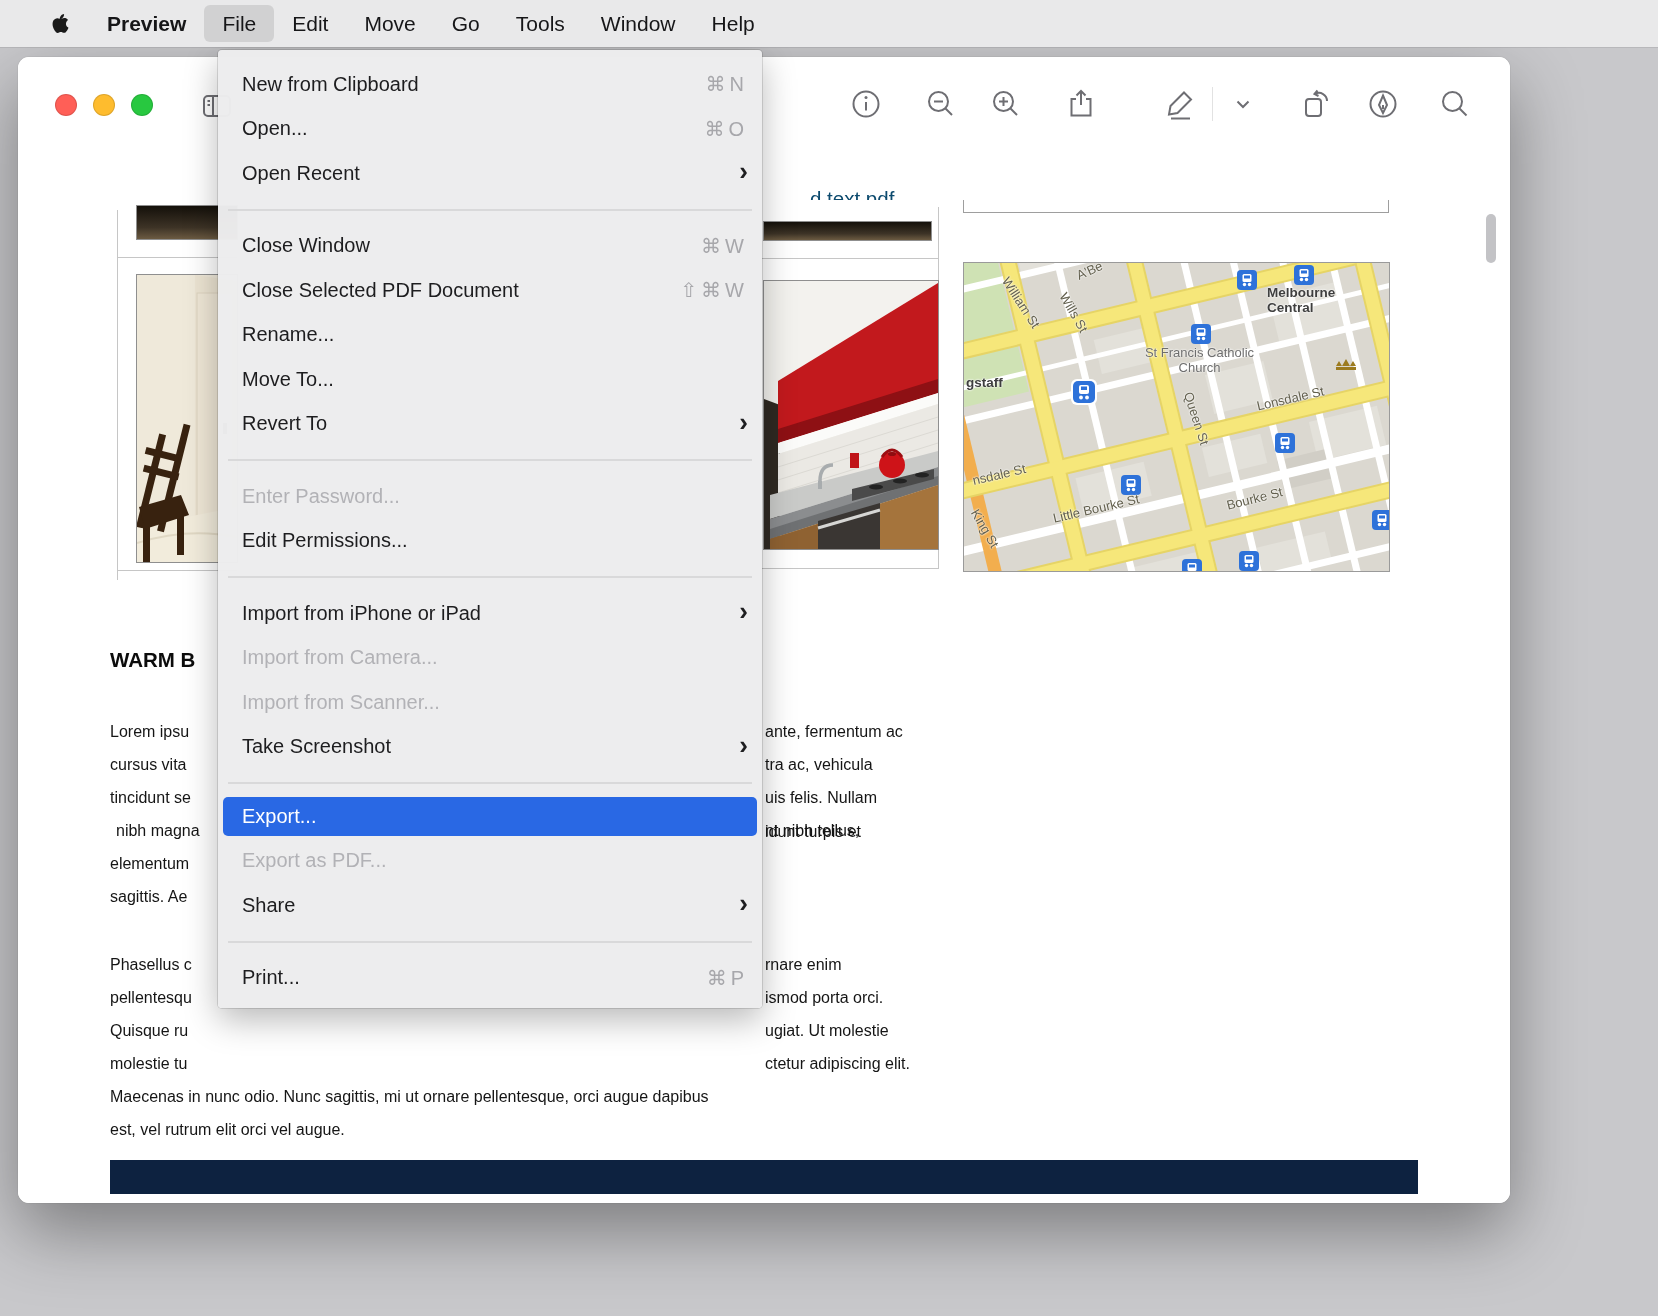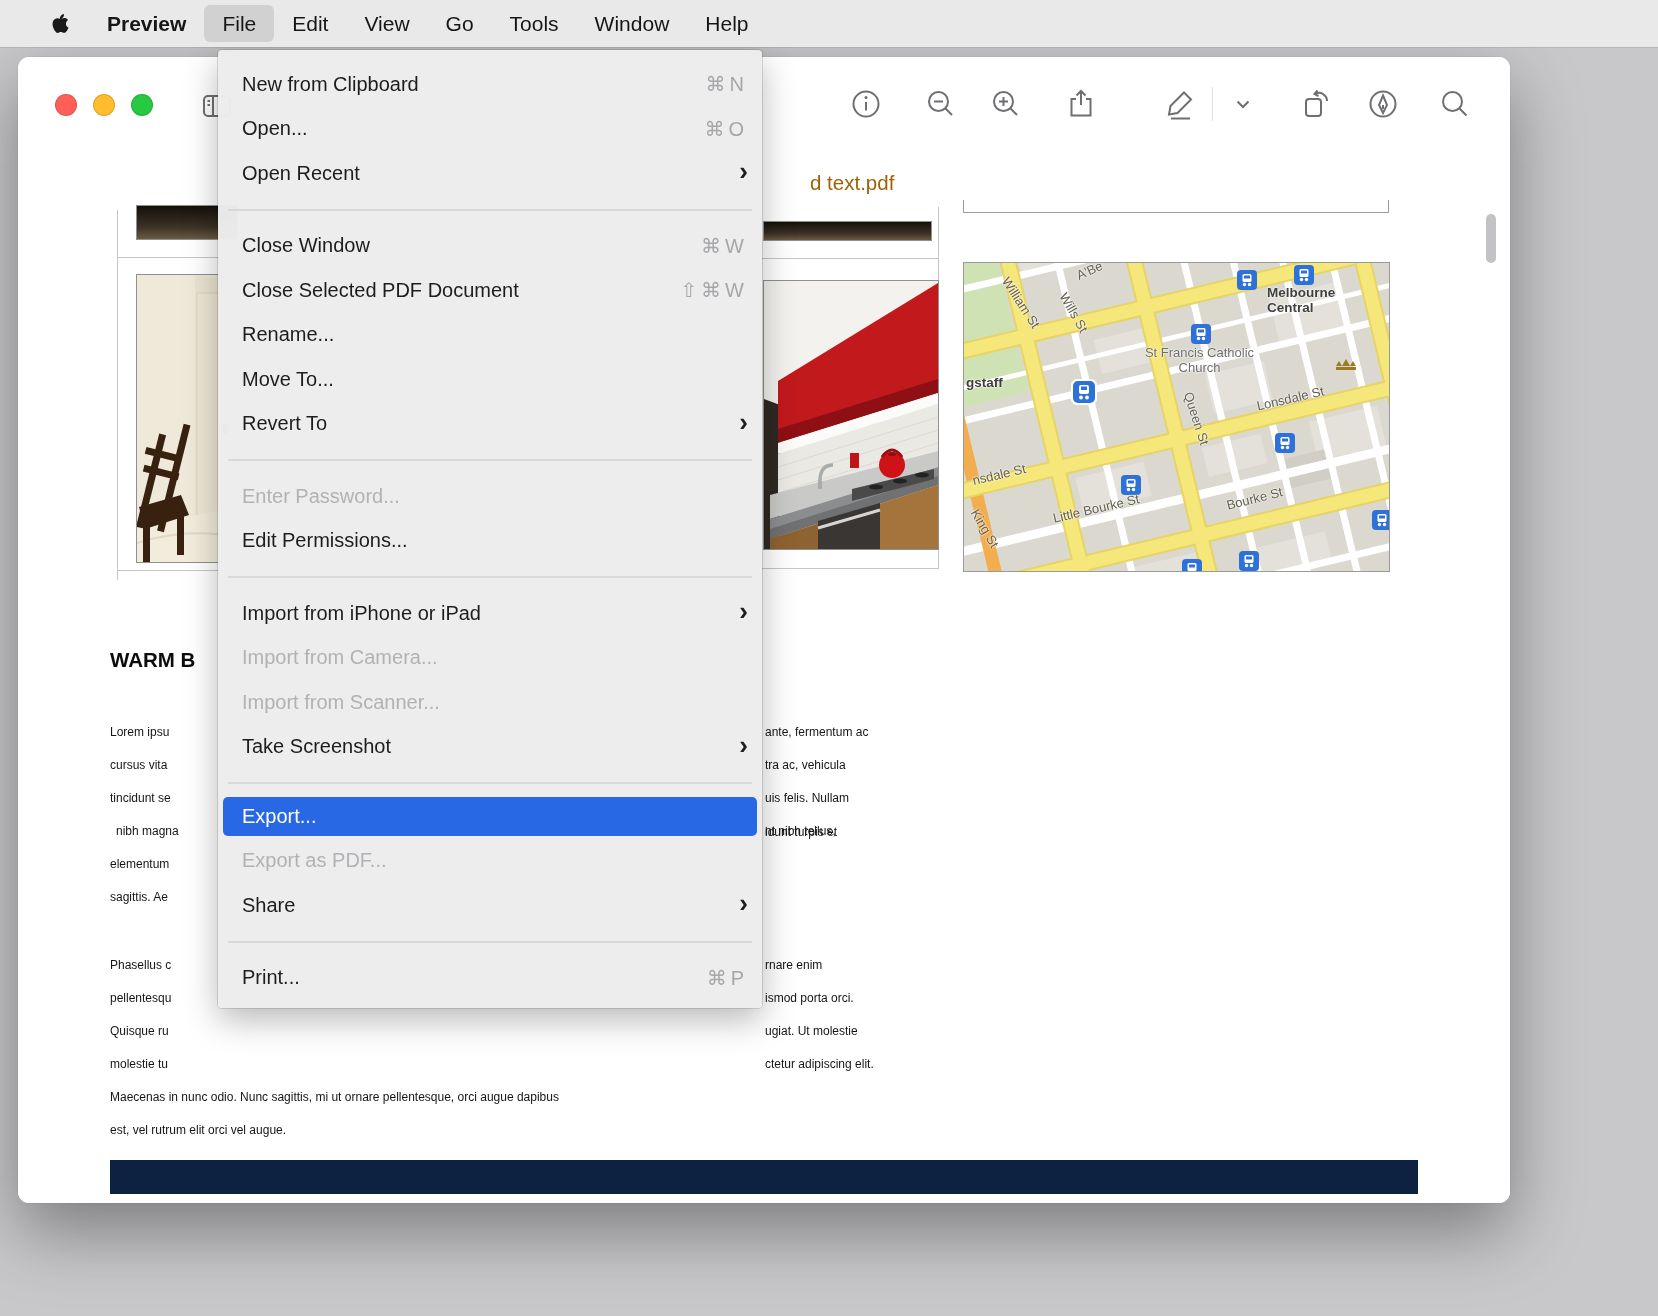--- a/index.html
+++ b/index.html
@@ -27,30 +27,30 @@
     background:#ffffff;border-radius:11px;z-index:1;overflow:hidden;
     box-shadow:0 28px 70px rgba(0,0,0,0.38),0 0 1px rgba(0,0,0,0.35);
   }
   .titlebar{position:absolute;top:0;left:0;width:100%;height:143px;background:#fff;border-bottom:1px solid #e6e6e6;}
   .tl{position:absolute;top:37px;width:22px;height:22px;border-radius:50%;box-sizing:border-box;border:1px solid rgba(0,0,0,0.12);}
   .tl.red{left:37px;background:#ff5f57;}
   .tl.yellow{left:75px;background:#febc2e;}
   .tl.green{left:113px;background:#28c840;}
   .tbicon{position:absolute;top:29px;width:36px;height:36px;color:#6e6e73;}
   .tbdivider{position:absolute;top:30px;left:1194px;width:1px;height:34px;background:#e2e2e2;}
-  .win-title{position:absolute;left:792px;top:114px;font-size:20.5px;color:#a16207;font-weight:500;white-space:nowrap;}
+  .win-title{position:absolute;left:792px;top:130px;font-size:20.5px;color:#0c4a6e;font-weight:500;white-space:nowrap;}
   .sidebar-btn{position:absolute;left:182px;top:32px;color:#6e6e73;}
   
   .content{position:absolute;top:143px;left:0;right:0;bottom:0;background:#fff;overflow:hidden;}
   .cellborder{position:absolute;background:#c6c6c6;}
   .photoframe{position:absolute;border:1px solid #8f8f8f;overflow:hidden;background:#eee;}
   .darkstrip{position:absolute;border:1px solid #8f8f8f;background:linear-gradient(180deg,#14100a,#3d3326 65%,#6b5a41);}
   .mapbox-above{position:absolute;left:945px;top:-8px;width:426px;height:21px;background:#fff;border:1px solid #9e9e9e;box-sizing:border-box;}
   .doc-heading{position:absolute;left:92px;top:448px;font-size:20.5px;font-weight:700;color:#0c0c0c;white-space:nowrap;}
-  .dline{position:absolute;font-size:12px;color:#151515;white-space:nowrap;line-height:26px;}
+  .dline{position:absolute;font-size:16px;color:#151515;white-space:nowrap;line-height:26px;}
   .navybar{position:absolute;left:92px;top:960px;width:1308px;height:34px;background:#0d2240;}
   .scrollpill{position:absolute;left:1468px;top:157px;width:10px;height:49px;border-radius:5px;background:#c3c3c6;}
   
   .map{position:absolute;left:945px;top:62px;width:425px;height:308px;border:1px solid #9a9a9a;overflow:hidden;background:#dbd8d0;}
   .map svg.base{position:absolute;left:0;top:0;}
   .maplabel{position:absolute;font-size:13px;color:#63604e;white-space:nowrap;text-shadow:0 0 2px #fff,0 0 2px #fff;}
   .maplabel.dark{color:#3f3f3f;font-weight:700;white-space:normal;}
   .maplabel.gray{color:#6e6e6e;white-space:normal;text-align:center;margin-top:12px;}
   .transit{position:absolute;width:20px;height:20px;}
   .transit.framed{width:26px;height:26px;}
@@ -74,21 +74,21 @@
 
 <div class="menubar">
   <div class="mbi apple-item">
     <svg width="19" height="23" viewBox="0 0 23 24" fill="#1a1a1a">
         <path d="M15.7,4.6c0.9-1.1,1.5-2.6,1.3-4.1c-1.3,0.1-2.9,0.9-3.8,2c-0.8,1-1.6,2.6-1.4,4C13.3,6.6,14.8,5.7,15.7,4.6z M19.3,12.4c0-3,2.5-4.5,2.6-4.6c-1.4-2.1-3.6-2.3-4.4-2.4c-1.9-0.2-3.6,1.1-4.6,1.1c-0.9,0-2.4-1.1-3.9-1c-2,0-3.9,1.2-4.9,3c-2.1,3.6-0.5,9,1.5,11.9c1,1.4,2.2,3,3.7,3c1.5-0.1,2.1-1,3.9-1c1.8,0,2.3,1,3.9,0.9c1.6,0,2.6-1.5,3.6-2.9c1.1-1.7,1.6-3.3,1.6-3.4C22.2,17,19.3,15.9,19.3,12.4z"></path>
       </svg>
   </div>
   <div class="mbi app">Preview</div>
   <div class="mbi active">File</div>
   <div class="mbi">Edit</div>
-  <div class="mbi">View</div>
+  <div class="mbi">Move</div>
   <div class="mbi">Go</div>
   <div class="mbi">Tools</div>
   <div class="mbi">Window</div>
   <div class="mbi">Help</div>
 </div>
 
 <div class="window">
   <div class="titlebar">
     <div class="tl red"></div>
     <div class="tl yellow"></div>

